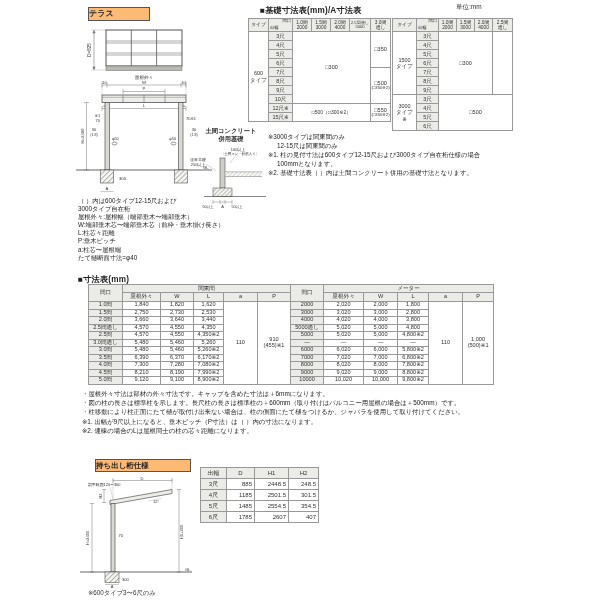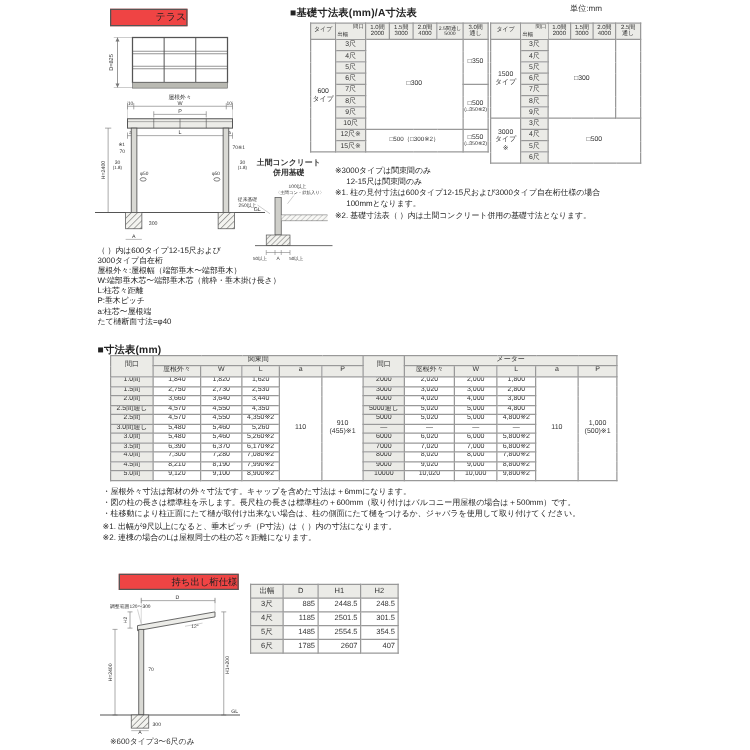--- a/index.html
+++ b/index.html
@@ -1,19 +1,19 @@
 <!DOCTYPE html>
 <html><head>
 <meta charset="utf-8">
 <style>
   *{margin:0;padding:0;box-sizing:border-box}
   html,body{width:600px;height:600px}
   body{position:relative;background:#fff;font-family:"Liberation Sans","DejaVu Sans",sans-serif;color:#333;overflow:hidden}
   .abs{position:absolute}
-  .boxlbl{border:1px solid #555;text-align:right;font-weight:normal;background:#ef4444;color:#222}
+  .boxlbl{border:1px solid #555;text-align:left;font-weight:bold;background:#fdba74;color:#222}
   .sec-title{font-weight:bold;font-size:8.2px;color:#222;letter-spacing:.2px}
   table{border-collapse:collapse;table-layout:fixed;background:#fff}
   td,th{border:1px solid #999;font-weight:normal;text-align:center;vertical-align:middle;padding:0;overflow:hidden}
   .ft{font-size:5.5px;line-height:1.12}
   .ft th{background:#ebebe7;font-size:4.8px;line-height:1.1}
   .ft td.sh{background:#ebebe7}
   .ft tr{height:9px}
   .pre{white-space:pre-line}
   .tiny{display:block;font-size:4.2px;line-height:1}
   .diag{position:relative;background-color:#ebebe7;background-image:linear-gradient(to bottom right,transparent 47%,#999 47%,#999 53%,transparent 53%)}
@@ -154,21 +154,21 @@
   <line x1="27" y1="54" x2="27" y2="58" stroke="#777" stroke-width="0.45"></line>
   <line x1="34" y1="54" x2="34" y2="58" stroke="#777" stroke-width="0.45"></line>
   <line x1="39" y1="54" x2="39" y2="58" stroke="#777" stroke-width="0.45"></line>
   <line x1="46" y1="54" x2="46" y2="58" stroke="#777" stroke-width="0.45"></line>
   <text x="22" y="62" font-size="3.6" text-anchor="middle">50以上</text>
   <text x="36.5" y="62" font-size="3.9" text-anchor="middle">A</text>
   <text x="51" y="62" font-size="3.6" text-anchor="middle">50以上</text>
 </svg>
 
 <div class="abs" style="left:456px;top:3px;font-size:6.5px">単位:mm</div>
-<div class="abs sec-title" style="left:232px;top:5px">■基礎寸法表(mm)/A寸法表</div>
+<div class="abs sec-title" style="left:260px;top:5px">■基礎寸法表(mm)/A寸法表</div>
 
 <table class="ft abs" style="left:248px;top:18px;width:142px">
   <colgroup>
       <col style="width:20px">
       <col style="width:24px">
       <col style="width:19px">
       <col style="width:19px">
       <col style="width:19px">
       <col style="width:21px">
       <col style="width:20px">

